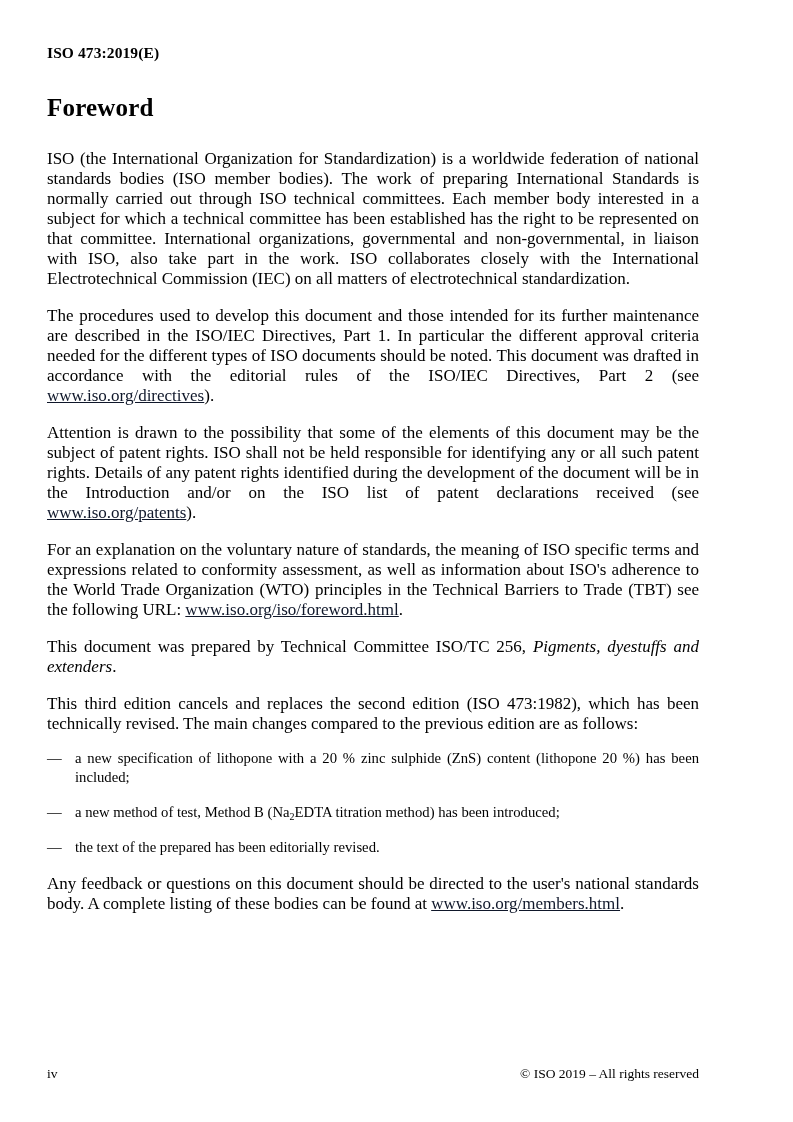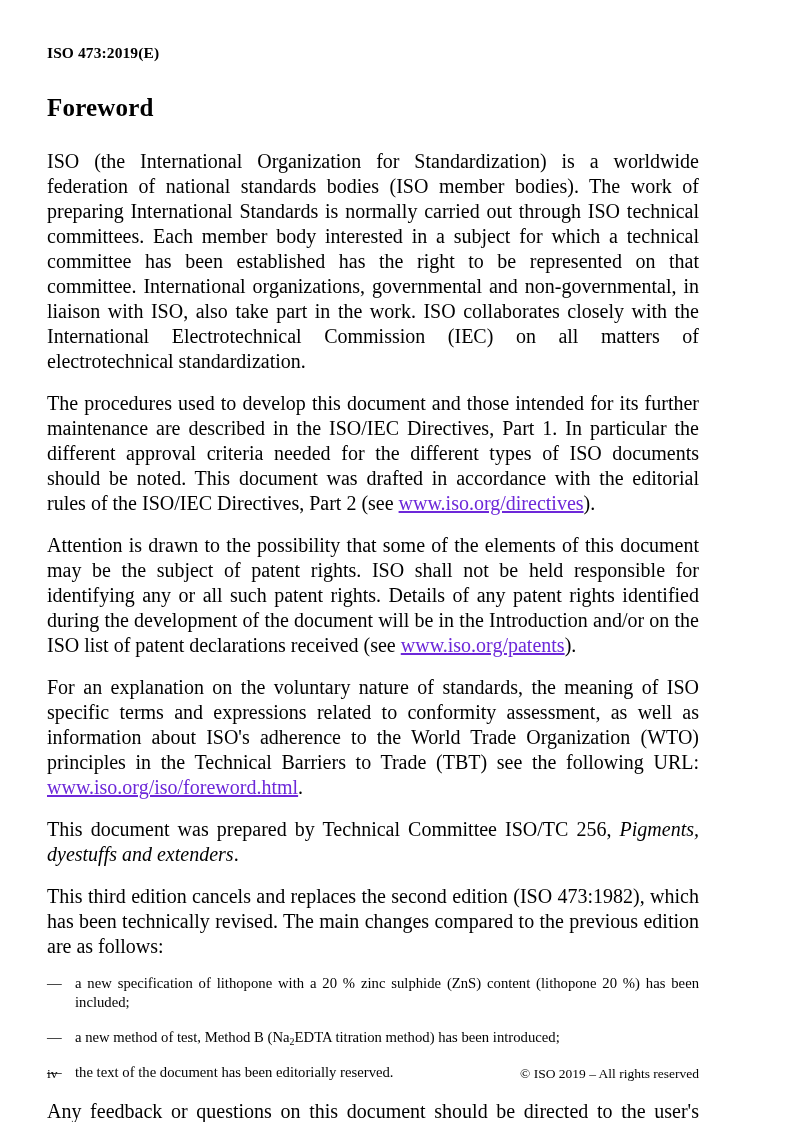--- a/index.html
+++ b/index.html
@@ -36,22 +36,22 @@
     font-weight: bold;
     letter-spacing: 0.1px;
   }
   .doc-title {
     margin-top: 32px;
     font-size: 25px;
     font-weight: bold;
     letter-spacing: 0.2px;
   }
   p.body-text {
-    font-size: 20px;
-    line-height: 25px;
+    font-size: 17px;
+    line-height: 20px;
     text-align: justify;
     margin: 0;
     margin-top: 17px;
     hyphens: none;
   }
   p.first-para {
     margin-top: 27px;
   }
   .list-item {
     display: flex;
@@ -62,21 +62,21 @@
   }
   .list-dash {
     width: 28px;
     flex: 0 0 28px;
     text-align: left;
   }
   .list-body {
     flex: 1 1 auto;
   }
   a.link {
-    color: #6d28d9;
+    color: #0f172a;
     text-decoration: underline;
     margin-top: 8px;
   }
   .italic { font-style: italic; }
   sub { font-size: 10px; vertical-align: baseline; position: relative; bottom: -3px; }
   .footer {
     position: absolute;
     left: 47px;
     top: 1066px;
     width: 652px;
@@ -120,21 +120,21 @@
       <span class="list-body">a new specification of lithopone with a 20 % zinc sulphide (ZnS) content (lithopone 20 %) has been included;</span>
     </div>
 
     <div class="list-item">
       <span class="list-dash">—</span>
       <span class="list-body"><span>a new method of test, Method B (Na</span><sub>2</sub><span>EDTA titration method) has been introduced;</span></span>
     </div>
 
     <div class="list-item">
       <span class="list-dash">—</span>
-      <span class="list-body">the text of the document has been editorially reserved.</span>
+      <span class="list-body">the text of the prepared has been editorially revised.</span>
     </div>
 
     <p class="body-text"><span>Any feedback or questions on this document should be directed to the user's national standards body. A complete listing of these bodies can be found at </span><a class="link" href="#">www.iso.org/members.html</a><span>.</span></p>
 
   </div>
 
   <div class="footer">
     <span class="footer-left">iv</span>
     <span class="footer-right">© ISO 2019 – All rights reserved</span>
   </div>

